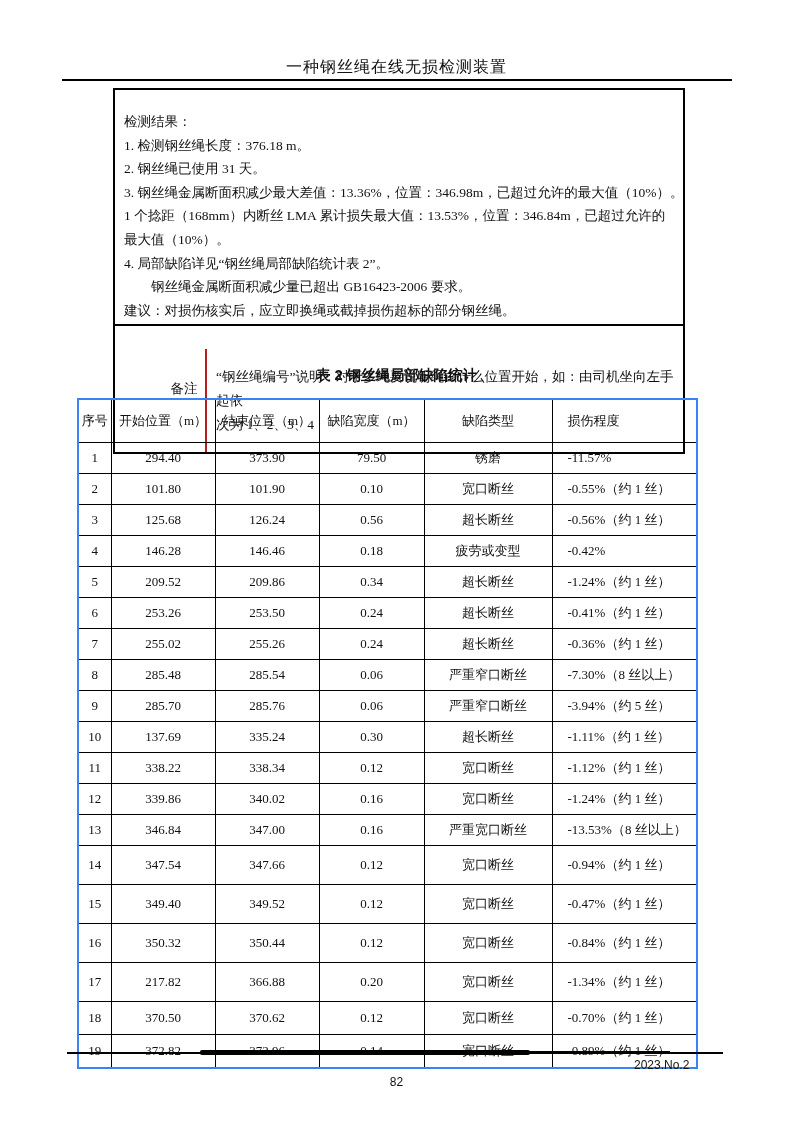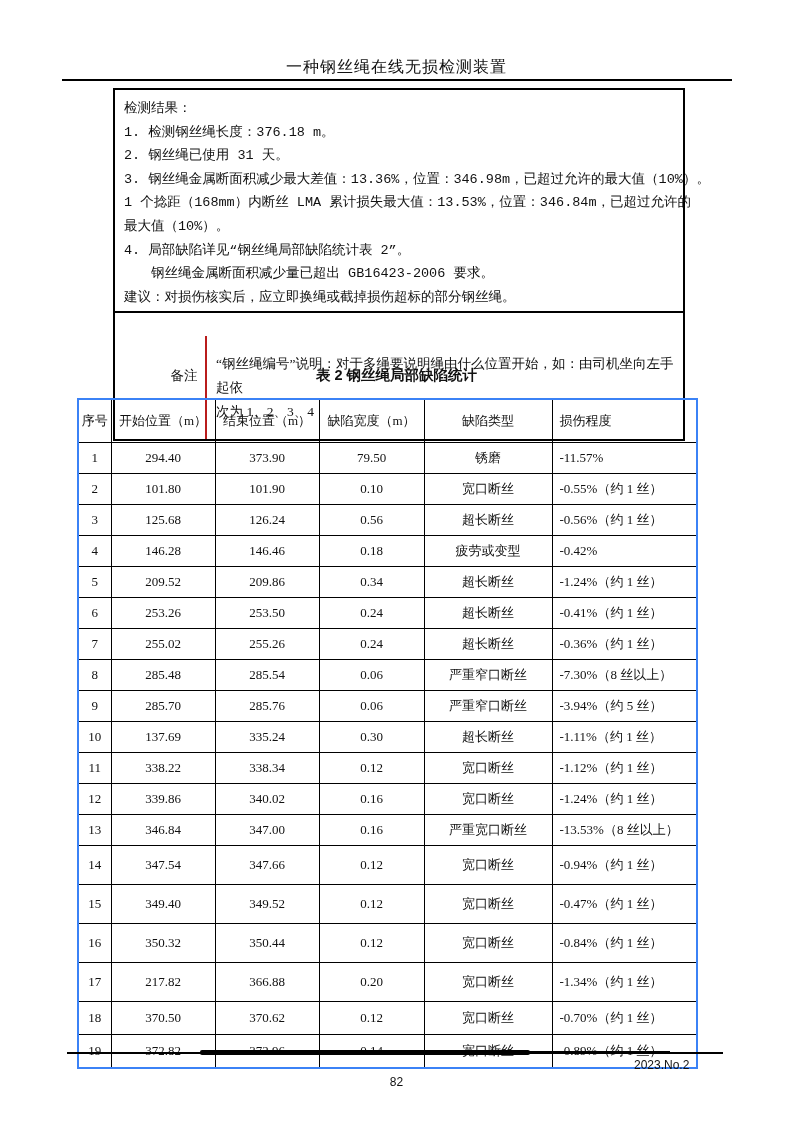--- a/index.html
+++ b/index.html
@@ -11,21 +11,21 @@
     position:absolute;top:57px;left:0;width:100%;text-align:center;
     font-size:16px;letter-spacing:1px;
   }
   .header-rule{position:absolute;top:79px;left:62px;width:670px;height:2px;background:#000;}
 
   
   .results-box{
     position:absolute;left:113px;top:88px;width:572px;box-sizing:border-box;
     border:2px solid #000;background:#fff;
   }
-  .results-lines{padding:7px 9px 2px 9px;font-family:Liberation Mono, monospace;}
+  .results-lines{padding:20px 9px 2px 9px;}
   .rline{font-size:13.5px;line-height:23.6px;white-space:nowrap;}
   .remark-row{display:flex;border-top:2px solid #000;}
   .remark-label{
     width:42px;min-width:42px;display:flex;align-items:center;justify-content:center;
     font-size:13.5px;
     padding-left:48px;
   }
   .remark-text{flex:1;border-left:2px solid #b91c1c;padding:16px 9px;margin-top:23px;}
   .remark-text .rline{white-space:normal;}
 
@@ -38,21 +38,21 @@
     position:absolute;left:77px;top:398px;width:619px;
     border-collapse:collapse;table-layout:fixed;
     border:2px solid #3b82f6;
   }
   table.defects th, table.defects td{
     border:1px solid #000;font-size:13px;font-weight:normal;
     text-align:center;padding:1px 2px;overflow:hidden;
   }
   table.defects th{height:40px;line-height:18px;}
   table.defects th:last-child, table.defects td:last-child{
-    text-align:left;padding-left:7px;
+    text-align:left;padding-left:15px;
   }
   tr.h-std td{height:28px;}
   tr.h-tall td{height:36px;}
   tr.h-mid td{height:30px;}
 
   
   .footer-rule-base{position:absolute;top:1052px;left:67px;width:656px;height:2px;background:#000;}
   .footer-rule-thick{position:absolute;top:1050px;left:200px;width:330px;height:5px;background:#000;border-radius:2px;}
   .footer-rule-mid{position:absolute;top:1051px;left:520px;width:150px;height:3px;background:#000;}
   .footer-page{

